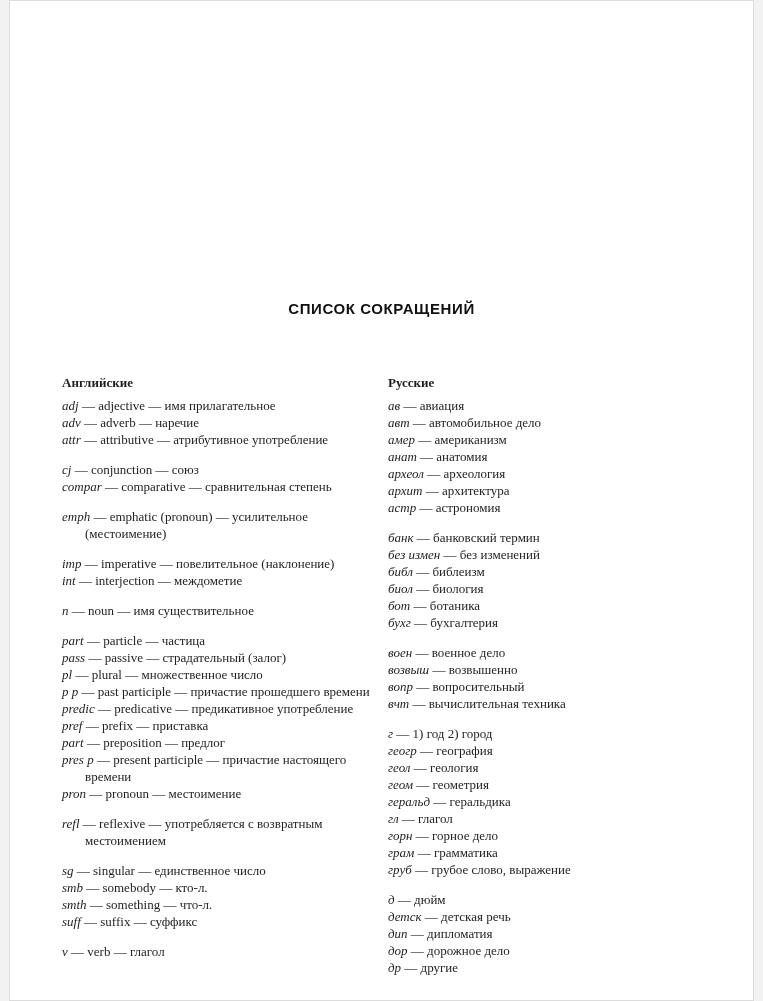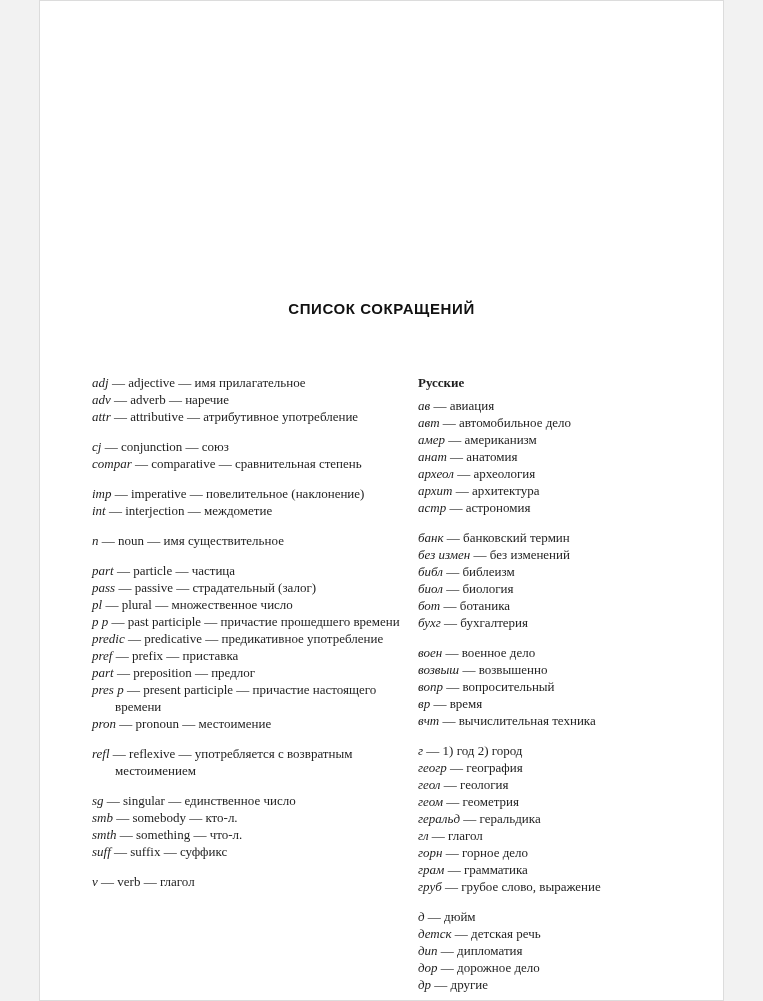--- a/index.html
+++ b/index.html
@@ -3,21 +3,21 @@
 <meta charset="utf-8">
 <style>
   html, body {
     margin: 0;
     padding: 0;
     background: #f2f2f2;
     font-family: "Liberation Serif", serif;
   }
   .page {
     position: relative;
-    width: 685px;
+    width: 745px;
     height: 1001px;
     margin: 0 auto;
     background: #ffffff;
     border: 1px solid #dcdcdc;
     box-sizing: border-box;
     color: #1e1e1e;
     overflow: hidden;
   }
   .title {
     position: absolute;
@@ -54,29 +54,33 @@
   .abbr { font-style: italic; text-align: center; }
   .rest { font-style: normal; }
 </style>
 </head>
 <body>
 
 <div class="page">
   <h1 class="title">СПИСОК СОКРАЩЕНИЙ</h1>
 
   <div class="col col-en">
+    <div class="col-header">Английские</div>
     <div class="groups">
         <div class="group">
           <div class="entry"><span class="abbr">adj</span> — <span class="rest">adjective — имя прилагательное</span></div>
           <div class="entry"><span class="abbr">adv</span> — <span class="rest">adverb — наречие</span></div>
           <div class="entry"><span class="abbr">attr</span> — <span class="rest">attributive — атрибутивное употребление</span></div>
         </div>
         <div class="group">
           <div class="entry"><span class="abbr">cj</span> — <span class="rest">conjunction — союз</span></div>
           <div class="entry"><span class="abbr">compar</span> — <span class="rest">comparative — сравнительная степень</span></div>
+        </div>
+        <div class="group">
+          <div class="entry"><span class="abbr">emph</span> — <span class="rest">emphatic (pronoun) — усилительное (местоимение)</span></div>
         </div>
         <div class="group">
           <div class="entry"><span class="abbr">imp</span> — <span class="rest">imperative — повелительное (наклонение)</span></div>
           <div class="entry"><span class="abbr">int</span> — <span class="rest">interjection — междометие</span></div>
         </div>
         <div class="group">
           <div class="entry"><span class="abbr">n</span> — <span class="rest">noun — имя существительное</span></div>
         </div>
         <div class="group">
           <div class="entry"><span class="abbr">part</span> — <span class="rest">particle — частица</span></div>
@@ -121,21 +125,20 @@
           <div class="entry"><span class="abbr">без измен</span> — <span class="rest">без изменений</span></div>
           <div class="entry"><span class="abbr">библ</span> — <span class="rest">библеизм</span></div>
           <div class="entry"><span class="abbr">биол</span> — <span class="rest">биология</span></div>
           <div class="entry"><span class="abbr">бот</span> — <span class="rest">ботаника</span></div>
           <div class="entry"><span class="abbr">бухг</span> — <span class="rest">бухгалтерия</span></div>
         </div>
         <div class="group">
           <div class="entry"><span class="abbr">воен</span> — <span class="rest">военное дело</span></div>
           <div class="entry"><span class="abbr">возвыш</span> — <span class="rest">возвышенно</span></div>
           <div class="entry"><span class="abbr">вопр</span> — <span class="rest">вопросительный</span></div>
-          <div class="entry"><span class="abbr">вр</span> — <span class="rest">время</span></div>
           <div class="entry"><span class="abbr">вчт</span> — <span class="rest">вычислительная техника</span></div>
         </div>
         <div class="group">
           <div class="entry"><span class="abbr">г</span> — <span class="rest">1) год 2) город</span></div>
           <div class="entry"><span class="abbr">геогр</span> — <span class="rest">география</span></div>
           <div class="entry"><span class="abbr">геол</span> — <span class="rest">геология</span></div>
           <div class="entry"><span class="abbr">геом</span> — <span class="rest">геометрия</span></div>
           <div class="entry"><span class="abbr">геральд</span> — <span class="rest">геральдика</span></div>
           <div class="entry"><span class="abbr">гл</span> — <span class="rest">глагол</span></div>
           <div class="entry"><span class="abbr">горн</span> — <span class="rest">горное дело</span></div>

